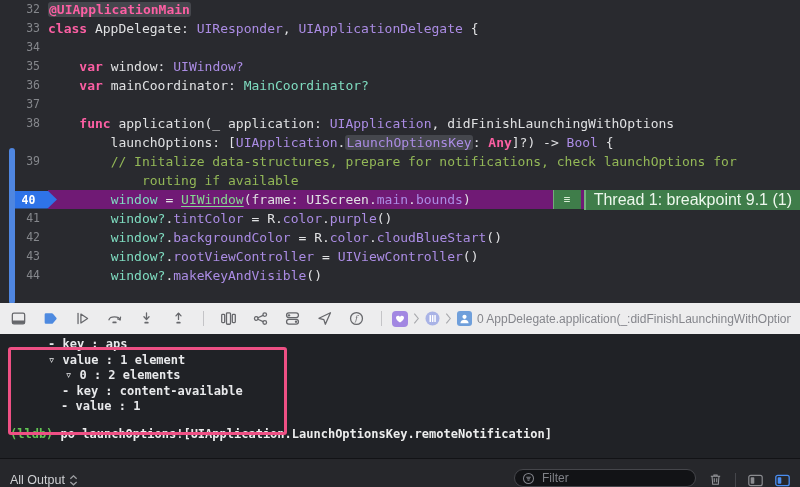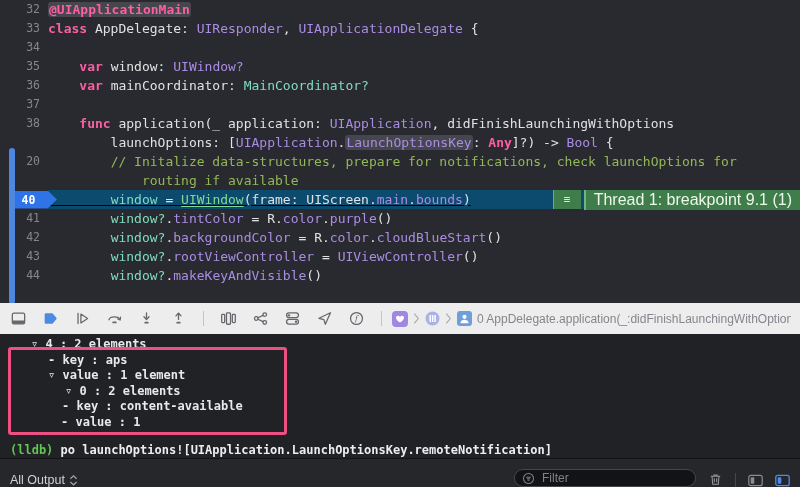--- a/index.html
+++ b/index.html
@@ -2,21 +2,21 @@
 <html><head>
 <meta charset="utf-8">
 <style>
   html,body{margin:0;padding:0;background:#202226;}
   .app{width:800px;height:487px;display:flex;flex-direction:column;position:relative;overflow:hidden;}
 
   
   .editor{flex:0 0 303px;background:#292a2f;position:relative;overflow:hidden;}
   .ed-row{display:flex;height:19px;line-height:19px;position:relative;
           font-family:"DejaVu Sans Mono",monospace;font-size:13px;white-space:pre;}
-  .ed-row.hl{background:#0c4a6e;text-decoration:underline;}
+  .ed-row.hl{background:#701a75;}
   .gutter{flex:0 0 48px;position:relative;}
   .ed-row.hl .gutter{background:#292a2f;}
   .lnum{position:absolute;right:8px;top:0;font-size:11.5px;color:#85878c;}
   .bp{position:absolute;left:10px;top:0.5px;width:47px;height:18px;background:#2e73e8;
       clip-path:polygon(0 0,80% 0,100% 50%,80% 100%,0 100%);
       color:#fff;font-size:11.5px;font-weight:bold;text-align:center;line-height:18px;
       padding-right:10px;box-sizing:border-box;z-index:2;}
   .code{flex:1;color:#e0e1e3;}
   .tk-plain{color:#e0e1e3;}
   .tk-kw{color:#fc5fa3;font-weight:bold;}
@@ -74,21 +74,21 @@
   <div class="editor">
     <div id="editor-lines">
         <div class="ed-row"><div class="gutter"><span class="lnum">32</span></div><div class="code"><span class="tk-kw tk-boxed">@UIApplicationMain</span></div></div>
         <div class="ed-row"><div class="gutter"><span class="lnum">33</span></div><div class="code"><span class="tk-kw">class </span><span class="tk-plain">AppDelegate: </span><span class="tk-type">UIResponder</span><span class="tk-plain">, </span><span class="tk-type">UIApplicationDelegate</span><span class="tk-plain"> {</span></div></div>
         <div class="ed-row"><div class="gutter"><span class="lnum">34</span></div><div class="code"></div></div>
         <div class="ed-row"><div class="gutter"><span class="lnum">35</span></div><div class="code"><span class="tk-plain">    </span><span class="tk-kw">var </span><span class="tk-plain">window: </span><span class="tk-type">UIWindow?</span></div></div>
         <div class="ed-row"><div class="gutter"><span class="lnum">36</span></div><div class="code"><span class="tk-plain">    </span><span class="tk-kw">var </span><span class="tk-plain">mainCoordinator: </span><span class="tk-mint">MainCoordinator?</span></div></div>
         <div class="ed-row"><div class="gutter"><span class="lnum">37</span></div><div class="code"></div></div>
         <div class="ed-row"><div class="gutter"><span class="lnum">38</span></div><div class="code"><span class="tk-plain">    </span><span class="tk-kw">func </span><span class="tk-plain">application(_ application: </span><span class="tk-type">UIApplication</span><span class="tk-plain">, didFinishLaunchingWithOptions</span></div></div>
         <div class="ed-row"><div class="gutter"></div><div class="code"><span class="tk-plain">        launchOptions: [</span><span class="tk-type">UIApplication</span><span class="tk-plain">.</span><span class="tk-type tk-boxed">LaunchOptionsKey</span><span class="tk-plain">: </span><span class="tk-kw">Any</span><span class="tk-plain">]?) -&gt; </span><span class="tk-type">Bool</span><span class="tk-plain"> {</span></div></div>
-        <div class="ed-row"><div class="gutter"><span class="lnum">20</span></div><div class="code"><span class="tk-plain">        </span><span class="tk-comment">// Initalize data-structures, prepare for notifications, check launchOptions for</span></div></div>
+        <div class="ed-row"><div class="gutter"><span class="lnum">39</span></div><div class="code"><span class="tk-plain">        </span><span class="tk-comment">// Initalize data-structures, prepare for notifications, check launchOptions for</span></div></div>
         <div class="ed-row"><div class="gutter"></div><div class="code"><span class="tk-plain">            </span><span class="tk-comment">routing if available</span></div></div>
         <div class="ed-row hl"><div class="gutter"><span class="bp">40</span></div><div class="code"><span class="tk-plain">        </span><span class="tk-mint">window</span><span class="tk-plain"> = </span><span class="tk-green-ul">UIWindow</span><span class="tk-plain">(frame: UIScreen.</span><span class="tk-type">main</span><span class="tk-plain">.</span><span class="tk-type">bounds</span><span class="tk-plain">)</span></div><div class="thread-badge"><span class="badge-chip">≡</span><span class="badge-label">Thread 1: breakpoint 9.1 (1)</span></div></div>
         <div class="ed-row"><div class="gutter"><span class="lnum">41</span></div><div class="code"><span class="tk-plain">        </span><span class="tk-mint">window?</span><span class="tk-plain">.</span><span class="tk-type">tintColor</span><span class="tk-plain"> = R.</span><span class="tk-type">color</span><span class="tk-plain">.</span><span class="tk-type">purple</span><span class="tk-plain">()</span></div></div>
         <div class="ed-row"><div class="gutter"><span class="lnum">42</span></div><div class="code"><span class="tk-plain">        </span><span class="tk-mint">window?</span><span class="tk-plain">.</span><span class="tk-type">backgroundColor</span><span class="tk-plain"> = R.</span><span class="tk-type">color</span><span class="tk-plain">.</span><span class="tk-type">cloudBlueStart</span><span class="tk-plain">()</span></div></div>
         <div class="ed-row"><div class="gutter"><span class="lnum">43</span></div><div class="code"><span class="tk-plain">        </span><span class="tk-mint">window?</span><span class="tk-plain">.</span><span class="tk-type">rootViewController</span><span class="tk-plain"> = </span><span class="tk-type">UIViewController</span><span class="tk-plain">()</span></div></div>
         <div class="ed-row"><div class="gutter"><span class="lnum">44</span></div><div class="code"><span class="tk-plain">        </span><span class="tk-mint">window?</span><span class="tk-plain">.</span><span class="tk-type">makeKeyAndVisible</span><span class="tk-plain">()</span></div></div>
       </div>
     <div class="change-bar"></div>
   </div>
 
@@ -222,21 +222,20 @@
             <circle cx="7.5" cy="5.8" r="2.1" fill="#fff"></circle>
             <path d="M3.4 12.2c0-2.3 2-3.4 4.1-3.4s4.1 1.1 4.1 3.4z" fill="#fff"></path>
           </svg>
         </span>
       <span>0 AppDelegate.application(_:didFinishLaunchingWithOptions:)</span>
     </div>
   </div>
 
   <div class="console">
     <div id="console-rows">
-        <div class="con-row" style="padding-left: 31px;">▿ 4 : 2 elements</div>
         <div class="con-row" style="padding-left: 48px;">- key : aps</div>
         <div class="con-row" style="padding-left: 48px;">▿ value : 1 element</div>
         <div class="con-row" style="padding-left: 65px;">▿ 0 : 2 elements</div>
         <div class="con-row" style="padding-left: 62px;">- key : content-available</div>
         <div class="con-row" style="padding-left: 52px; margin-left: 9px;">- value : 1</div>
       </div>
     <div class="lldb"><span class="prompt">(lldb)</span><span class="cmd"> </span><span class="cmd">po launchOptions![UIApplication.LaunchOptionsKey.remoteNotification]</span></div>
     <div class="annotation"></div>
   </div>
 

